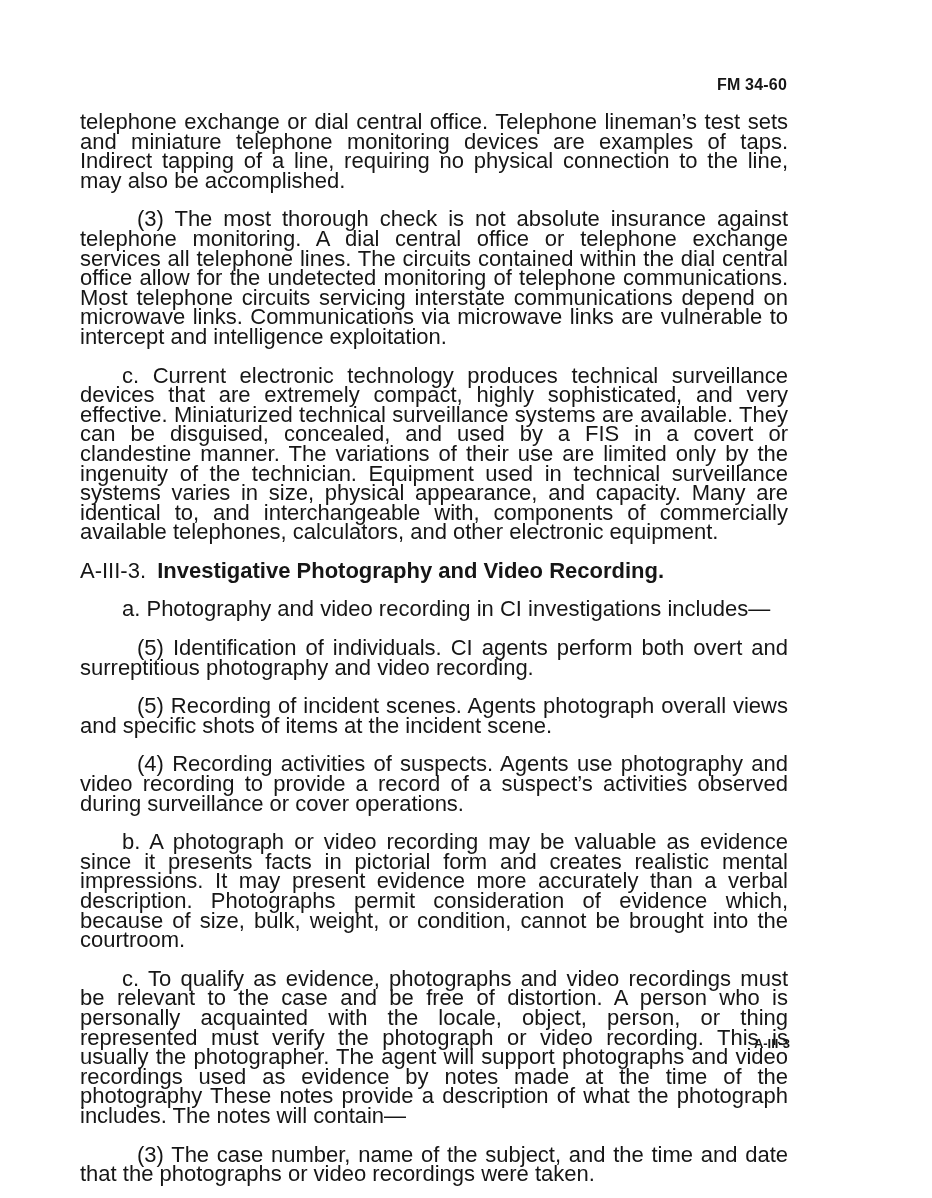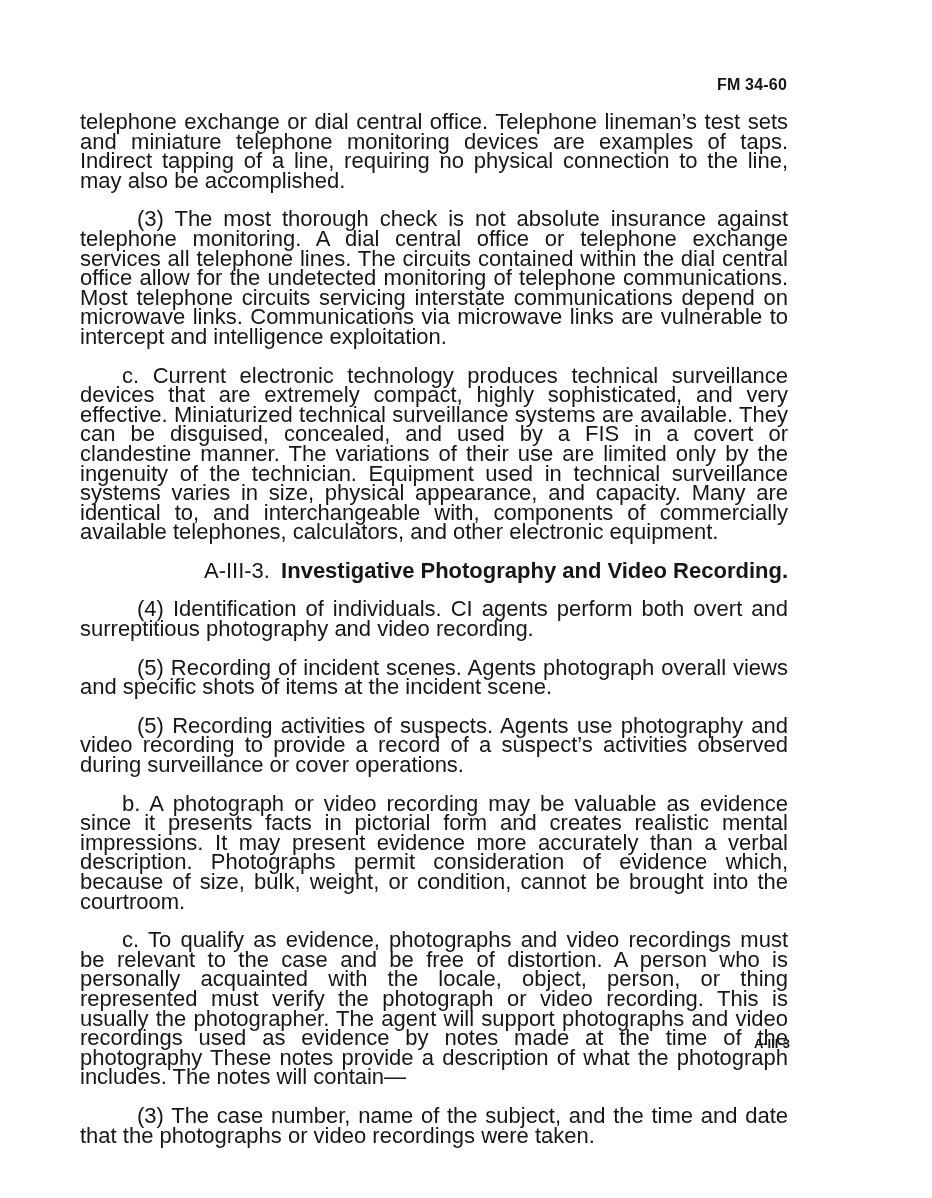--- a/index.html
+++ b/index.html
@@ -35,21 +35,21 @@
     text-align: justify;
     text-justify: inter-word;
   }
   .content p {
     margin: 0 0 19px 0;
   }
   .indent-1 { text-indent: 42px; }
   .indent-2 { text-indent: 57px; }
   .flush    { text-indent: 0; }
   .heading {
-    text-align: right;
+    text-align: left;
     text-indent: 0;
   }
   .heading .num { margin-right: 5px; }
   .heading .ttl { font-weight: bold; }
   .page-footer {
     position: absolute;
     top: 1036px;
     right: 142px;
     font-size: 13px;
     font-weight: bold;
@@ -68,26 +68,27 @@
 
     <p class="indent-2">(3) The most thorough check is not absolute insurance against telephone monitoring. A dial central office or telephone exchange services all telephone lines. The circuits contained within the dial central office allow for the undetected monitoring of telephone communications. Most telephone circuits servicing interstate communications depend on microwave links. Communications via microwave links are vulnerable to intercept and intelligence exploitation.</p>
 
     <p class="indent-1">c. Current electronic technology produces technical surveillance devices that are extremely compact, highly sophisticated, and very effective. Miniaturized technical surveillance systems are available. They can be disguised, concealed, and used by a FIS in a covert or clandestine manner. The variations of their use are limited only by the ingenuity of the technician. Equipment used in technical surveillance systems varies in size, physical appearance, and capacity. Many are identical to, and interchangeable with, components of commercially available telephones, calculators, and other electronic equipment.</p>
 
     <p class="heading">
       <span class="num">A-III-3.</span>
       <span class="ttl">Investigative Photography and Video Recording.</span>
     </p>
 
+    <p class="indent-1">a. Photography and video recording in CI investigations includes—</p>
 
-    <p class="indent-2">(4) Identification of individuals. CI agents perform both overt and surreptitious photography and video recording.</p>
+    <p class="indent-2">(5) Identification of individuals. CI agents perform both overt and surreptitious photography and video recording.</p>
 
     <p class="indent-2">(5) Recording of incident scenes. Agents photograph overall views and specific shots of items at the incident scene.</p>
 
-    <p class="indent-2">(5) Recording activities of suspects. Agents use photography and video recording to provide a record of a suspect’s activities observed during surveillance or cover operations.</p>
+    <p class="indent-2">(4) Recording activities of suspects. Agents use photography and video recording to provide a record of a suspect’s activities observed during surveillance or cover operations.</p>
 
     <p class="indent-1">b. A photograph or video recording may be valuable as evidence since it presents facts in pictorial form and creates realistic mental impressions. It may present evidence more accurately than a verbal description. Photographs permit consideration of evidence which, because of size, bulk, weight, or condition, cannot be brought into the courtroom.</p>
 
     <p class="indent-1">c. To qualify as evidence, photographs and video recordings must be relevant to the case and be free of distortion. A person who is personally acquainted with the locale, object, person, or thing represented must verify the photograph or video recording. This is usually the photographer. The agent will support photographs and video recordings used as evidence by notes made at the time of the photography These notes provide a description of what the photograph includes. The notes will contain—</p>
 
     <p class="indent-2">(3) The case number, name of the subject, and the time and date that the photographs or video recordings were taken.</p>
 
   </div>
 
   <div class="page-footer">A-III-3</div>

